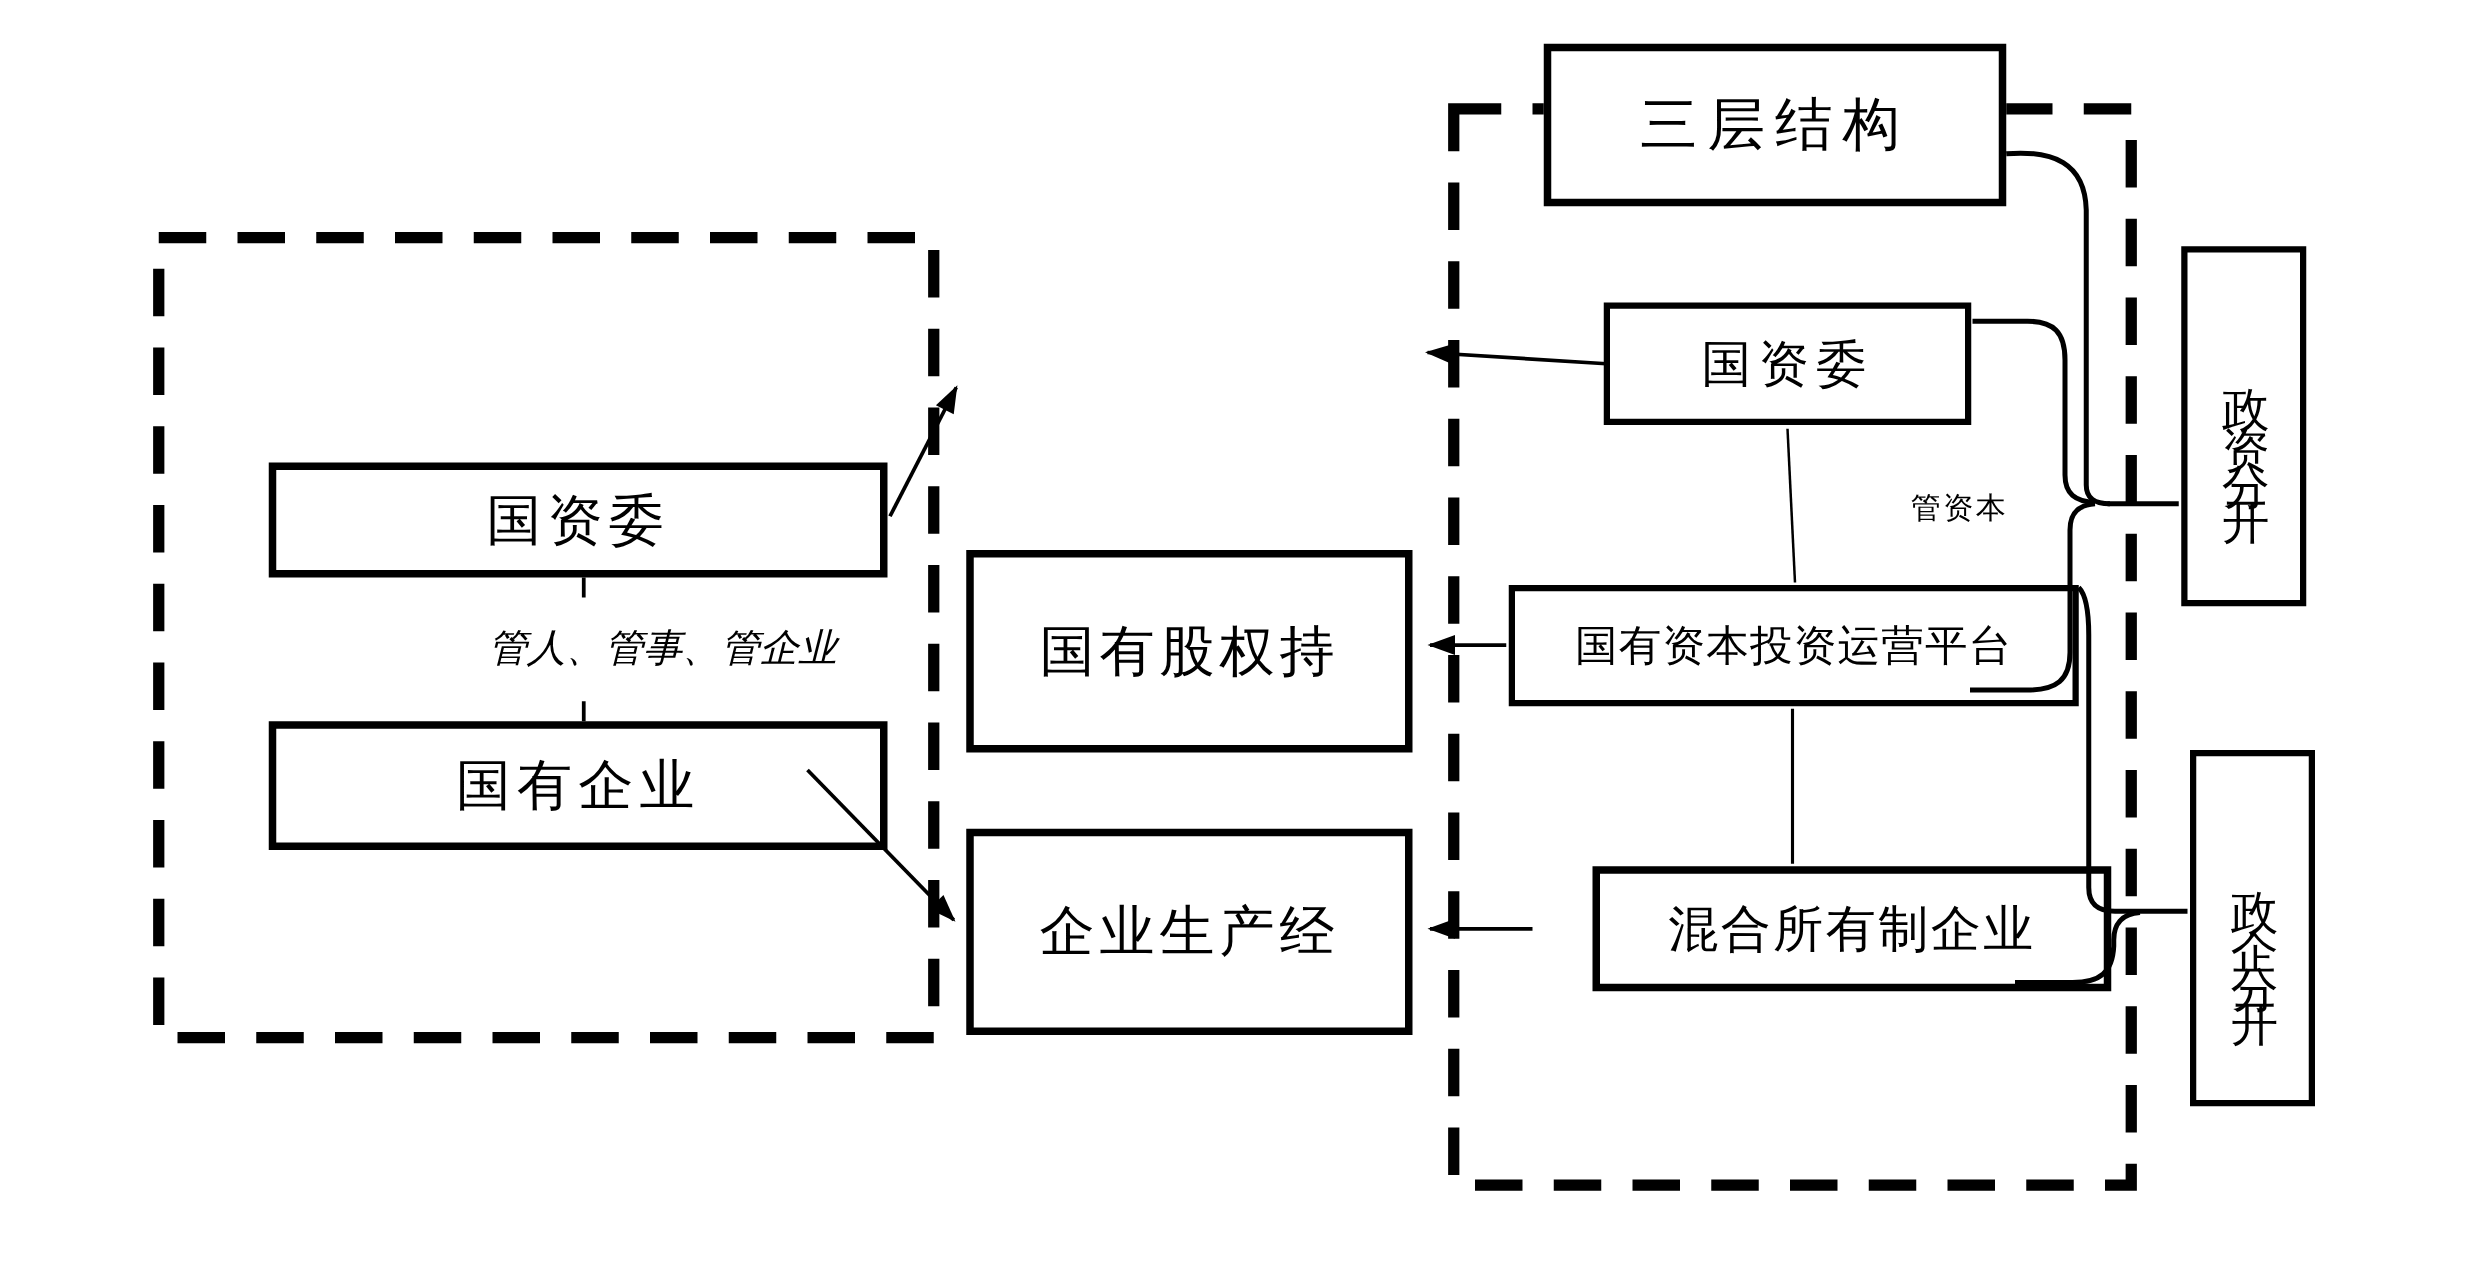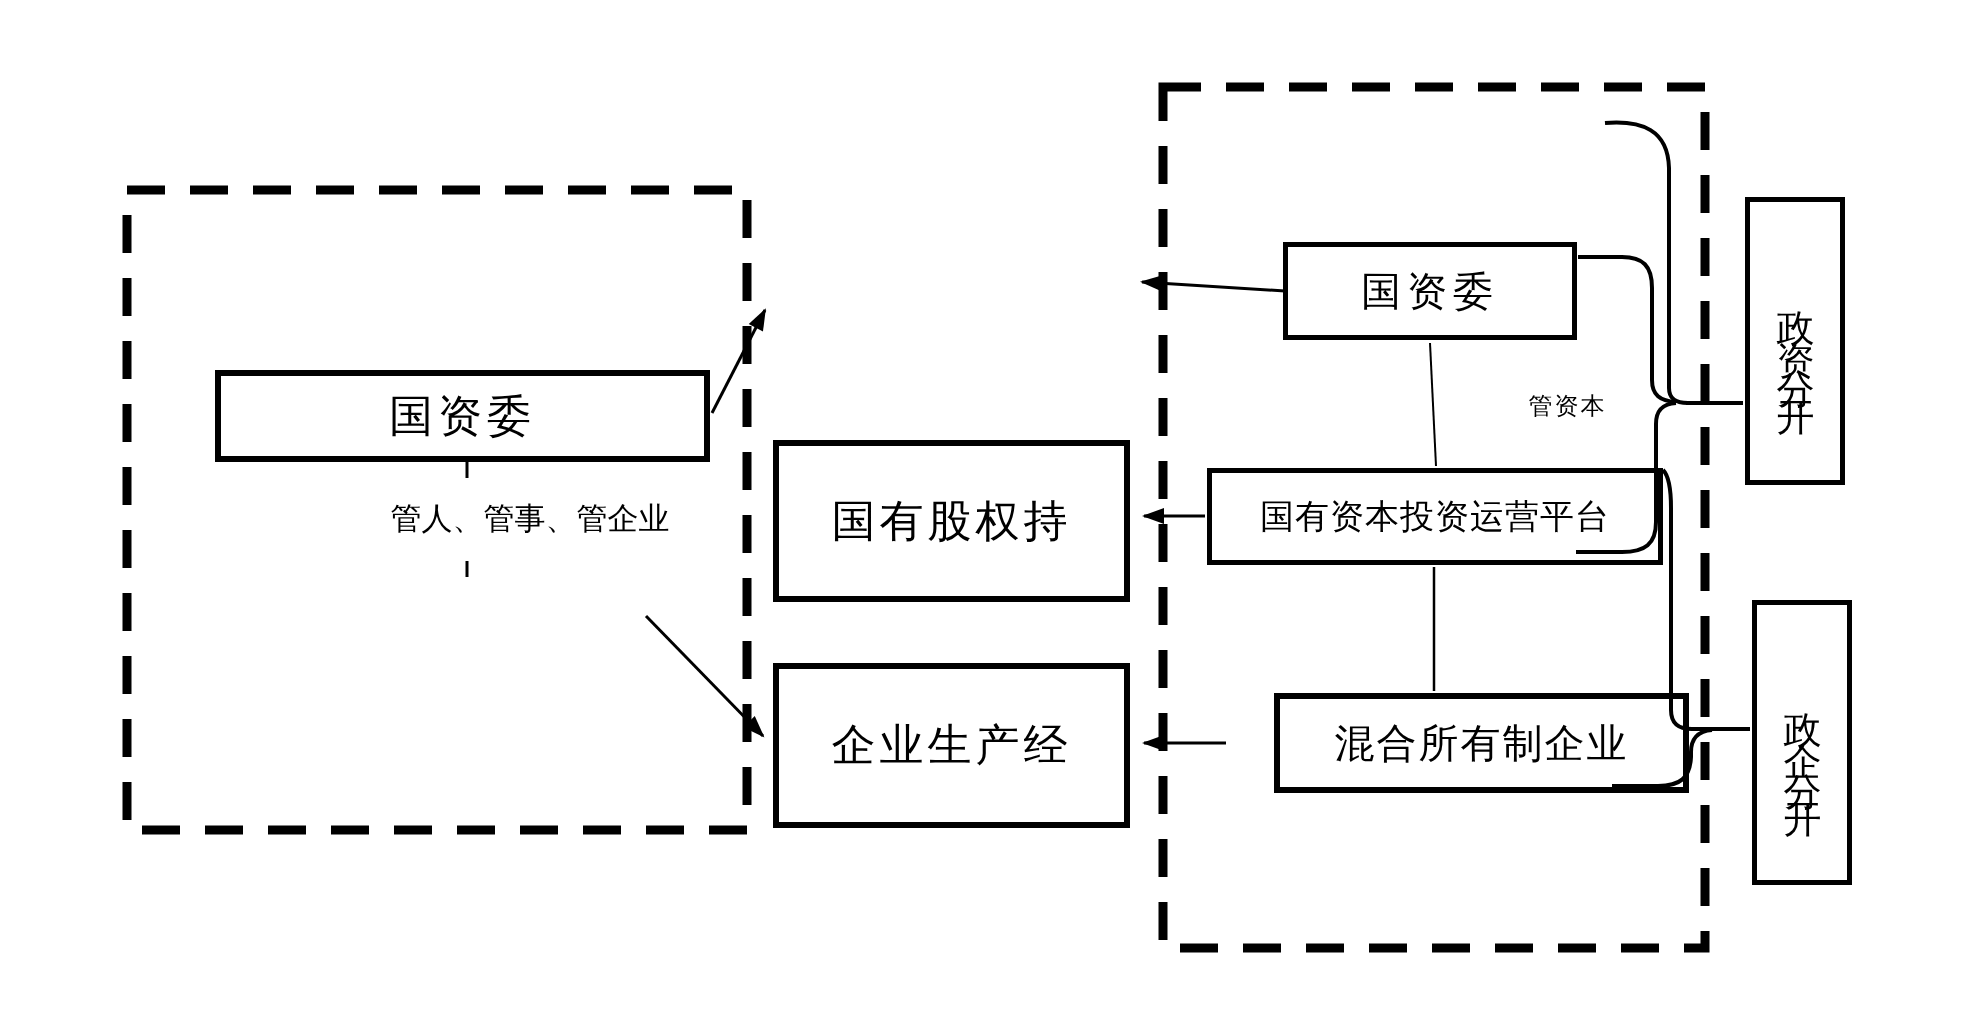--- a/index.html
+++ b/index.html
@@ -48,20 +48,21 @@
   .float-label {
     position: absolute;
     z-index: 2;
     text-align: center;
     white-space: nowrap;
   }
   .edge-label-left {
     left: 355px; top: 498px; width: 350px;
     font-family: "Liberation Sans", "DejaVu Sans", sans-serif;
     font-size: 31px;
+    font-style: italic;
   }
   .edge-label-right {
     left: 1500px; top: 390px; width: 135px;
     font-size: 24px;
     letter-spacing: 2px;
   }
   
   .pos-title-left  { left: 282px;  top: 120px; width: 346px; height: 138px; }
   .pos-l1          { left: 215px;  top: 370px; width: 495px; height: 92px;  }
   .pos-l2          { left: 215px;  top: 577px; width: 495px; height: 103px; }
@@ -83,32 +84,38 @@
   <svg class="layer" viewBox="0 0 1972 1009">
     <rect x="127" y="190" width="620" height="640" fill="none" stroke="#000000" stroke-width="9" stroke-dasharray="38 25"></rect>
     <rect x="1163" y="87" width="542" height="861" fill="none" stroke="#000000" stroke-width="9" stroke-dasharray="38 25"></rect>
   </svg>
 
 
   <div class="node big-label pos-l1">
     <span>国资委</span>
   </div>
 
+  <div class="node big-label pos-l2">
+    <span>国有企业</span>
+  </div>
 
   <div class="float-label edge-label-left">管人、管事、管企业</div>
 
 
   <div class="node mid-box pos-m2">
     <span>国有股权持</span>
   </div>
 
   <div class="node mid-box pos-m3">
     <span>企业生产经</span>
   </div>
 
+  <div class="node title-box pos-title-right">
+    <span>三层结构</span>
+  </div>
 
   <div class="node thin-border r1-box pos-r1">
     <span>国资委</span>
   </div>
 
   <div class="float-label edge-label-right">管资本</div>
 
   <div class="node thin-border r2-box pos-r2">
     <span>国有资本投资运营平台</span>
   </div>

